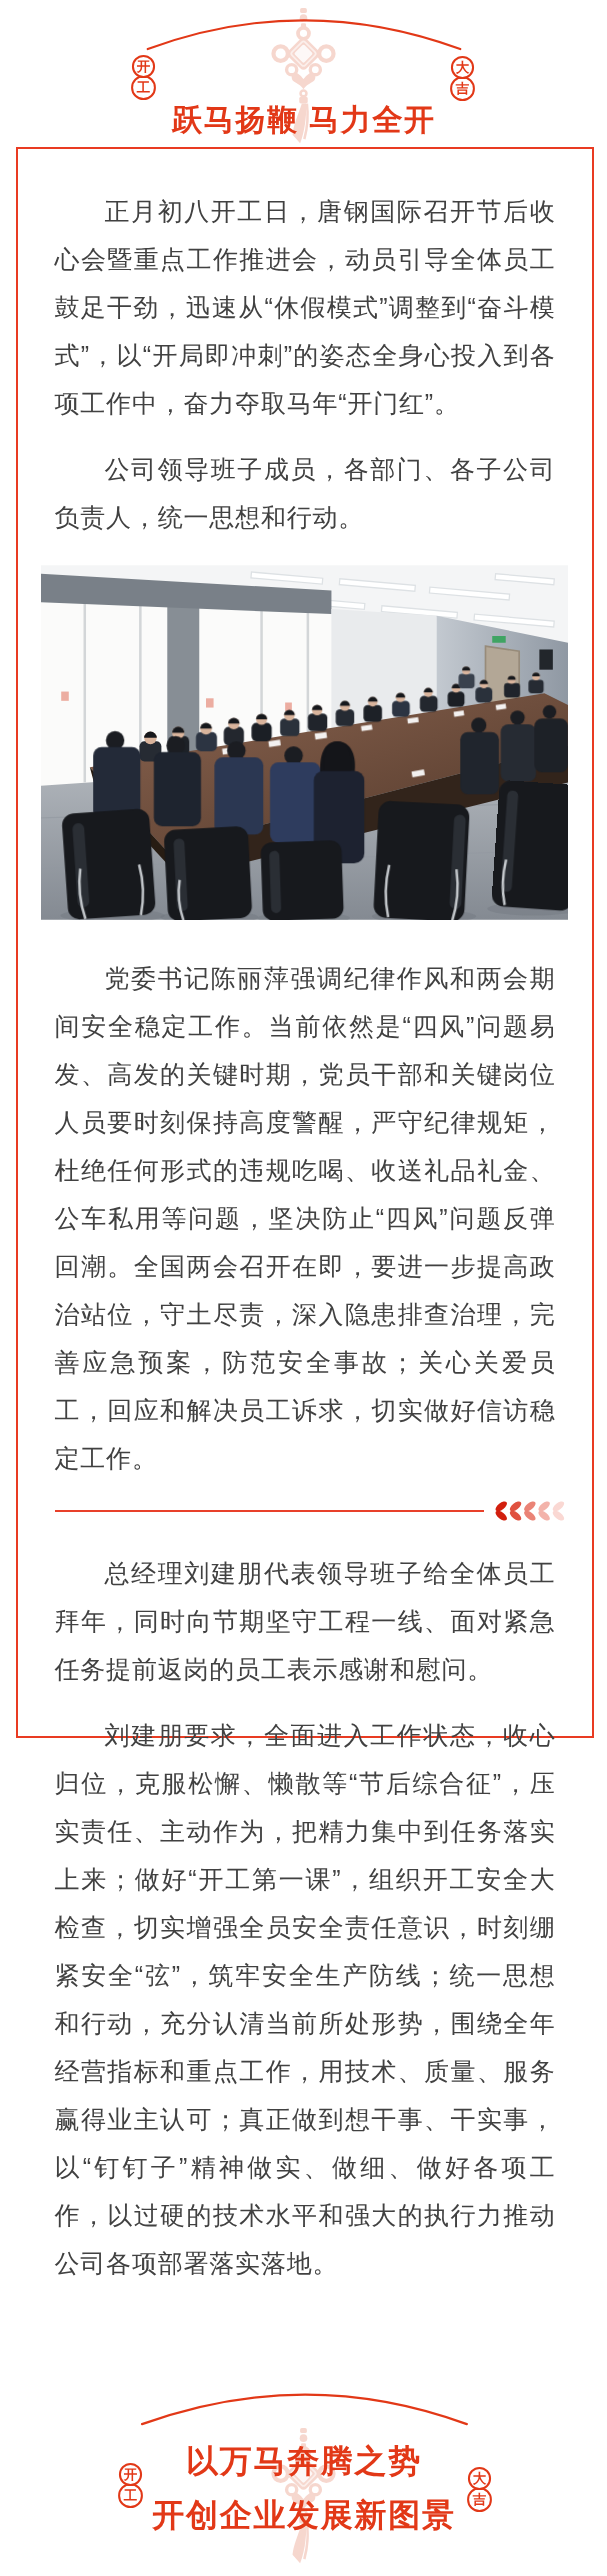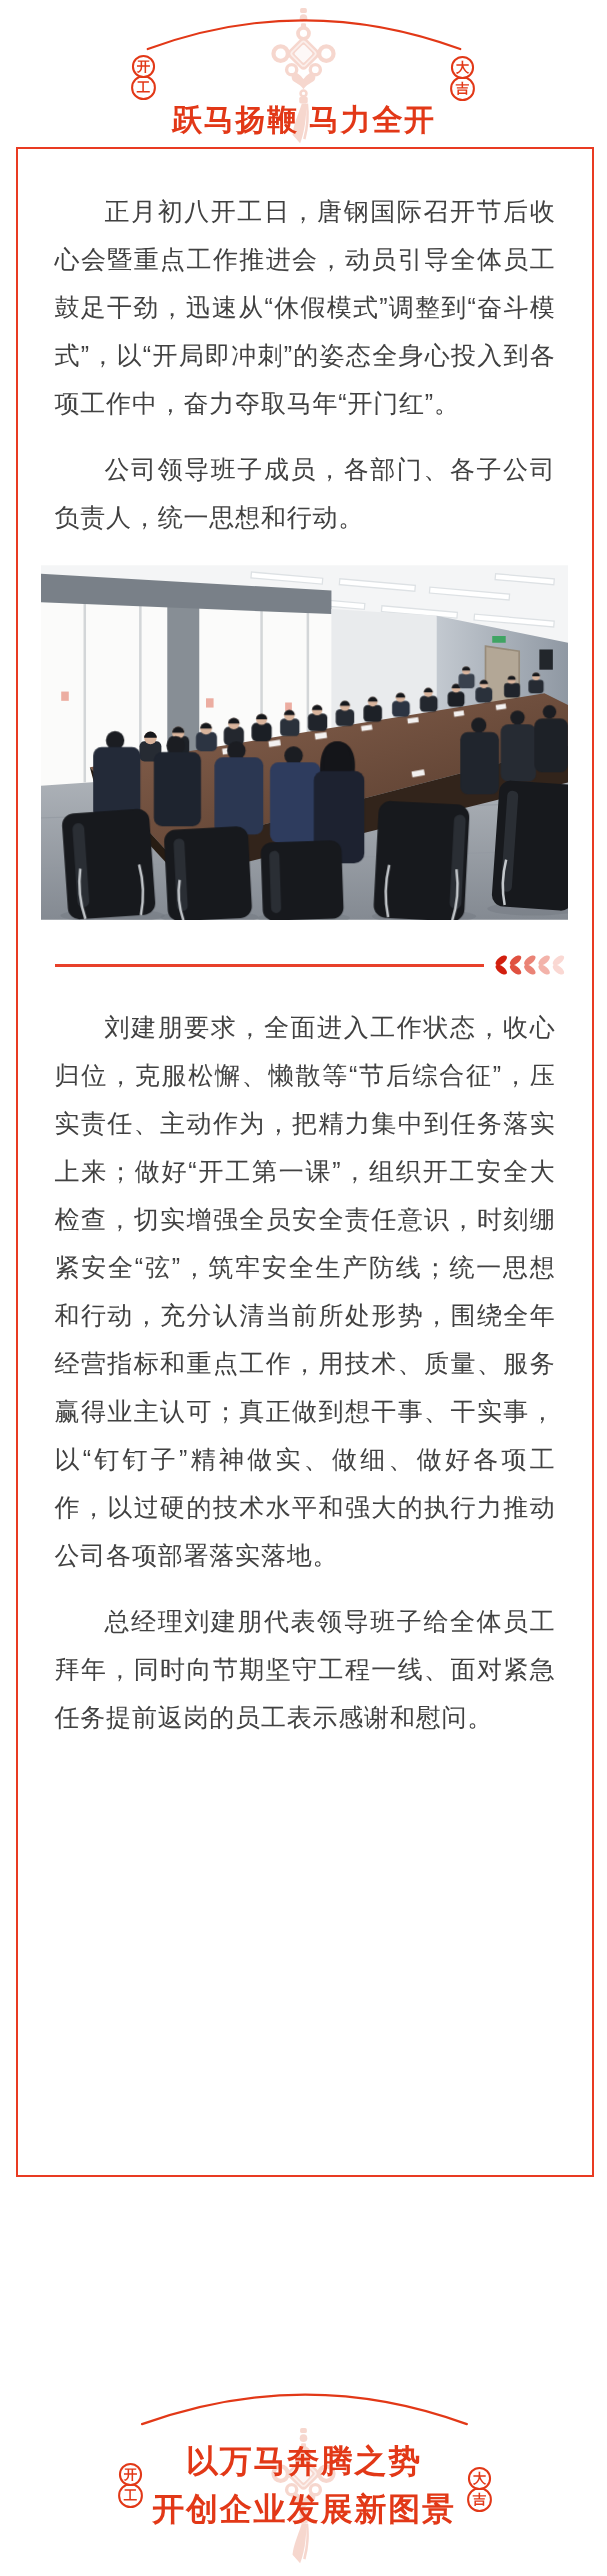--- a/index.html
+++ b/index.html
@@ -11,34 +11,34 @@
   .banner-header{top:0;height:147px;}
   .banner-footer{top:2344px;height:232px;}
   .arc-svg{position:absolute;left:0;top:0;width:608px;height:100%;}
   .knot-svg{position:absolute;left:251px;top:8.4px;width:105px;height:137px;opacity:.55;}
   .knot-svg-footer{position:absolute;left:251px;top:84px;width:105px;height:137px;opacity:.55;}
   .page-title{position:absolute;left:0;top:57px;width:608px;text-align:center;
     font-size:30px;font-weight:bold;color:#e23817;letter-spacing:1.7px;line-height:37px;z-index:3;margin-top:44px;}
   .footer-line{position:absolute;left:0;width:608px;text-align:center;font-size:32px;font-weight:bold;
     color:#e23817;letter-spacing:1.7px;line-height:41px;z-index:3;}
   .footer-line1{top:97px;}
-  .footer-line2{top:145px;}
+  .footer-line2{top:151px;}
   .badge{position:absolute;width:29px;height:49px;z-index:4;}
   .badge svg{position:absolute;left:0;top:0;}
   .badge .bchar{position:absolute;left:0;width:100%;text-align:center;color:#e23817;
     font-size:13.5px;font-weight:bold;line-height:13.5px;}
   .badge .bchar.top{top:6.8px;}
   .badge .bchar.bot{top:28px;}
   .badge-h-left{left:129px;top:53px;}
   .badge-h-right{left:448px;top:54px;}
   .badge-f-left{left:116px;top:117px;}
   .badge-f-right{left:465px;top:121px;}
 
   
-  .article-box{position:absolute;left:16px;top:147px;width:578px;height:2030px;
+  .article-box{position:absolute;left:16px;top:147px;width:578px;height:1591px;
     border:2.5px solid #e93b22;box-sizing:border-box;background:#fff;padding:38px 23px 0;}
   .para{margin:0 13.5px 17.7px;font-size:25px;line-height:48px;letter-spacing:0.8px;color:#414141;
     text-indent:2em;text-align:justify;text-justify:inter-character;}
   figure.photo{margin:24.5px 0 34px;width:527px;height:355px;padding:0;overflow:hidden;}
 
   
   .divider{position:relative;height:22px;margin:5px 13.5px 27px;}
   .divider-line{position:absolute;left:0;top:10px;width:429px;height:2.5px;background:#e8402a;}
   .chevrons{position:absolute;right:-10px;top:0;width:74px;height:22px;}
 </style>
@@ -308,20 +308,21 @@
             </g>
           <g transform="rotate(4 588 330)">
               <rect x="540" y="258" width="96" height="150" rx="14" fill="#17191d"></rect>
               <rect x="550" y="270" width="13" height="120" rx="6" fill="#2a2e34"></rect>
               <path d="M556,406 q-7,-26 -2,-54" stroke="#c3c7cb" stroke-width="3" fill="none"></path>
             </g>
         </g>
       </svg>
     </figure>
 
+    <p class="para">党委书记陈丽萍强调纪律作风和两会期间安全稳定工作。当前依然是“四风”问题易发、高发的关键时期，党员干部和关键岗位人员要时刻保持高度警醒，严守纪律规矩，杜绝任何形式的违规吃喝、收送礼品礼金、公车私用等问题，坚决防止“四风”问题反弹回潮。全国两会召开在即，要进一步提高政治站位，守土尽责，深入隐患排查治理，完善应急预案，防范安全事故；关心关爱员工，回应和解决员工诉求，切实做好信访稳定工作。</p>
 
     <div class="divider">
       <span class="divider-line"></span>
       <svg class="chevrons" viewBox="0 0 88 26">
         <g transform="translate(6,13)">
           <ellipse cx="5" cy="-5.5" rx="8" ry="4" transform="rotate(-38 5 -5.5)" fill="#d21f0e"></ellipse>
           <ellipse cx="5" cy="5.5" rx="8" ry="4" transform="rotate(38 5 5.5)" fill="#d21f0e"></ellipse>
         </g>
         <g transform="translate(23,13)">
           <ellipse cx="5" cy="-5.5" rx="8" ry="4" transform="rotate(-38 5 -5.5)" fill="#e05140"></ellipse>
@@ -335,22 +336,22 @@
           <ellipse cx="5" cy="-5.5" rx="8" ry="4" transform="rotate(-38 5 -5.5)" fill="#f3b3aa"></ellipse>
           <ellipse cx="5" cy="5.5" rx="8" ry="4" transform="rotate(38 5 5.5)" fill="#f3b3aa"></ellipse>
         </g>
         <g transform="translate(74,13)">
           <ellipse cx="5" cy="-5.5" rx="8" ry="4" transform="rotate(-38 5 -5.5)" fill="#fad8d3"></ellipse>
           <ellipse cx="5" cy="5.5" rx="8" ry="4" transform="rotate(38 5 5.5)" fill="#fad8d3"></ellipse>
         </g>
       </svg>
     </div>
 
+    <p class="para">总经理刘建朋代表领导班子给全体员工拜年，同时向节期坚守工程一线、面对紧急任务提前返岗的员工表示感谢和慰问。</p>
     <p class="para">刘建朋要求，全面进入工作状态，收心归位，克服松懈、懒散等“节后综合征”，压实责任、主动作为，把精力集中到任务落实上来；做好“开工第一课”，组织开工安全大检查，切实增强全员安全责任意识，时刻绷紧安全“弦”，筑牢安全生产防线；统一思想和行动，充分认清当前所处形势，围绕全年经营指标和重点工作，用技术、质量、服务赢得业主认可；真正做到想干事、干实事，以“钉钉子”精神做实、做细、做好各项工作，以过硬的技术水平和强大的执行力推动公司各项部署落实落地。</p>
-    <p class="para">总经理刘建朋代表领导班子给全体员工拜年，同时向节期坚守工程一线、面对紧急任务提前返岗的员工表示感谢和慰问。</p>
   </main>
 
   <footer class="banner banner-footer">
     <svg class="knot-svg-footer" viewBox="0 0 120 162">
       <use href="#knot"></use>
     </svg>
 
     <svg class="arc-svg" viewBox="0 0 720 275">
       <path d="M168,95 Q362,25 553,95" fill="none" stroke="#e23817" stroke-width="2.6" stroke-linecap="round"></path>
     </svg>

